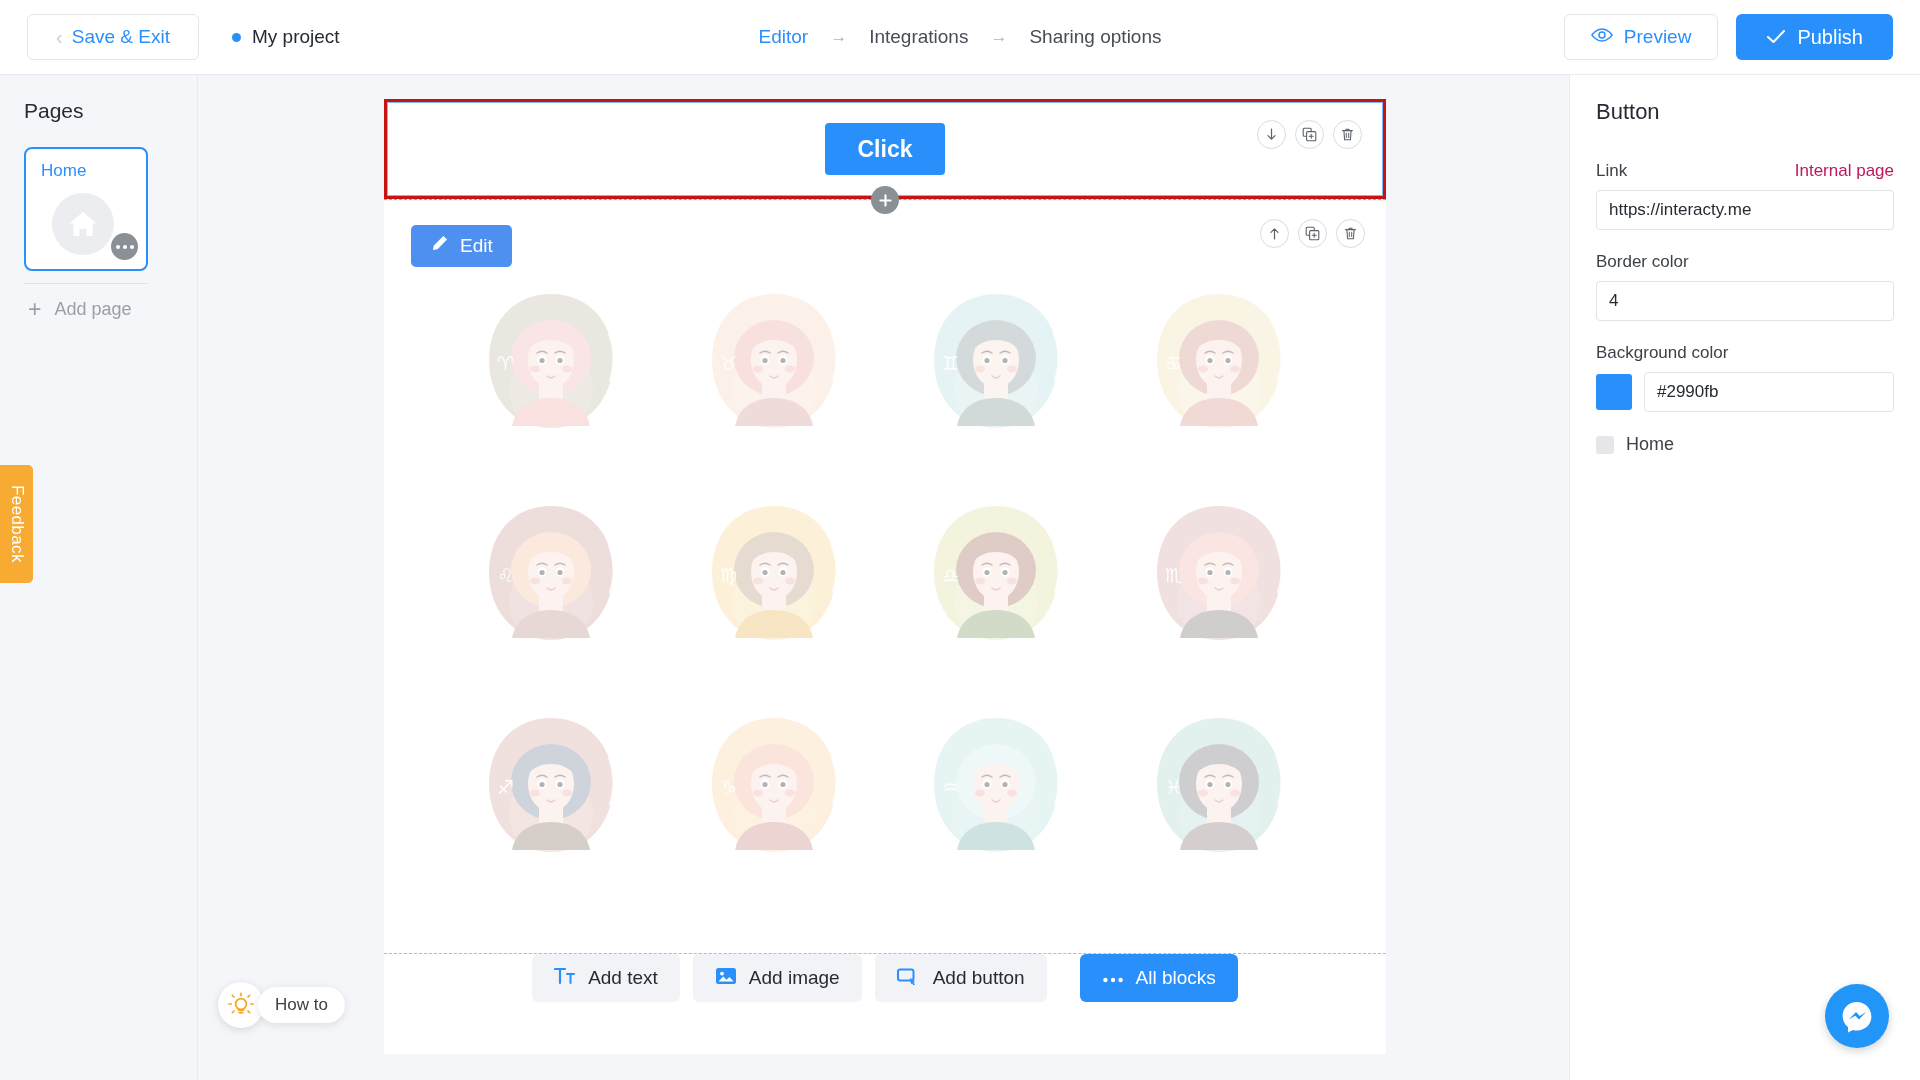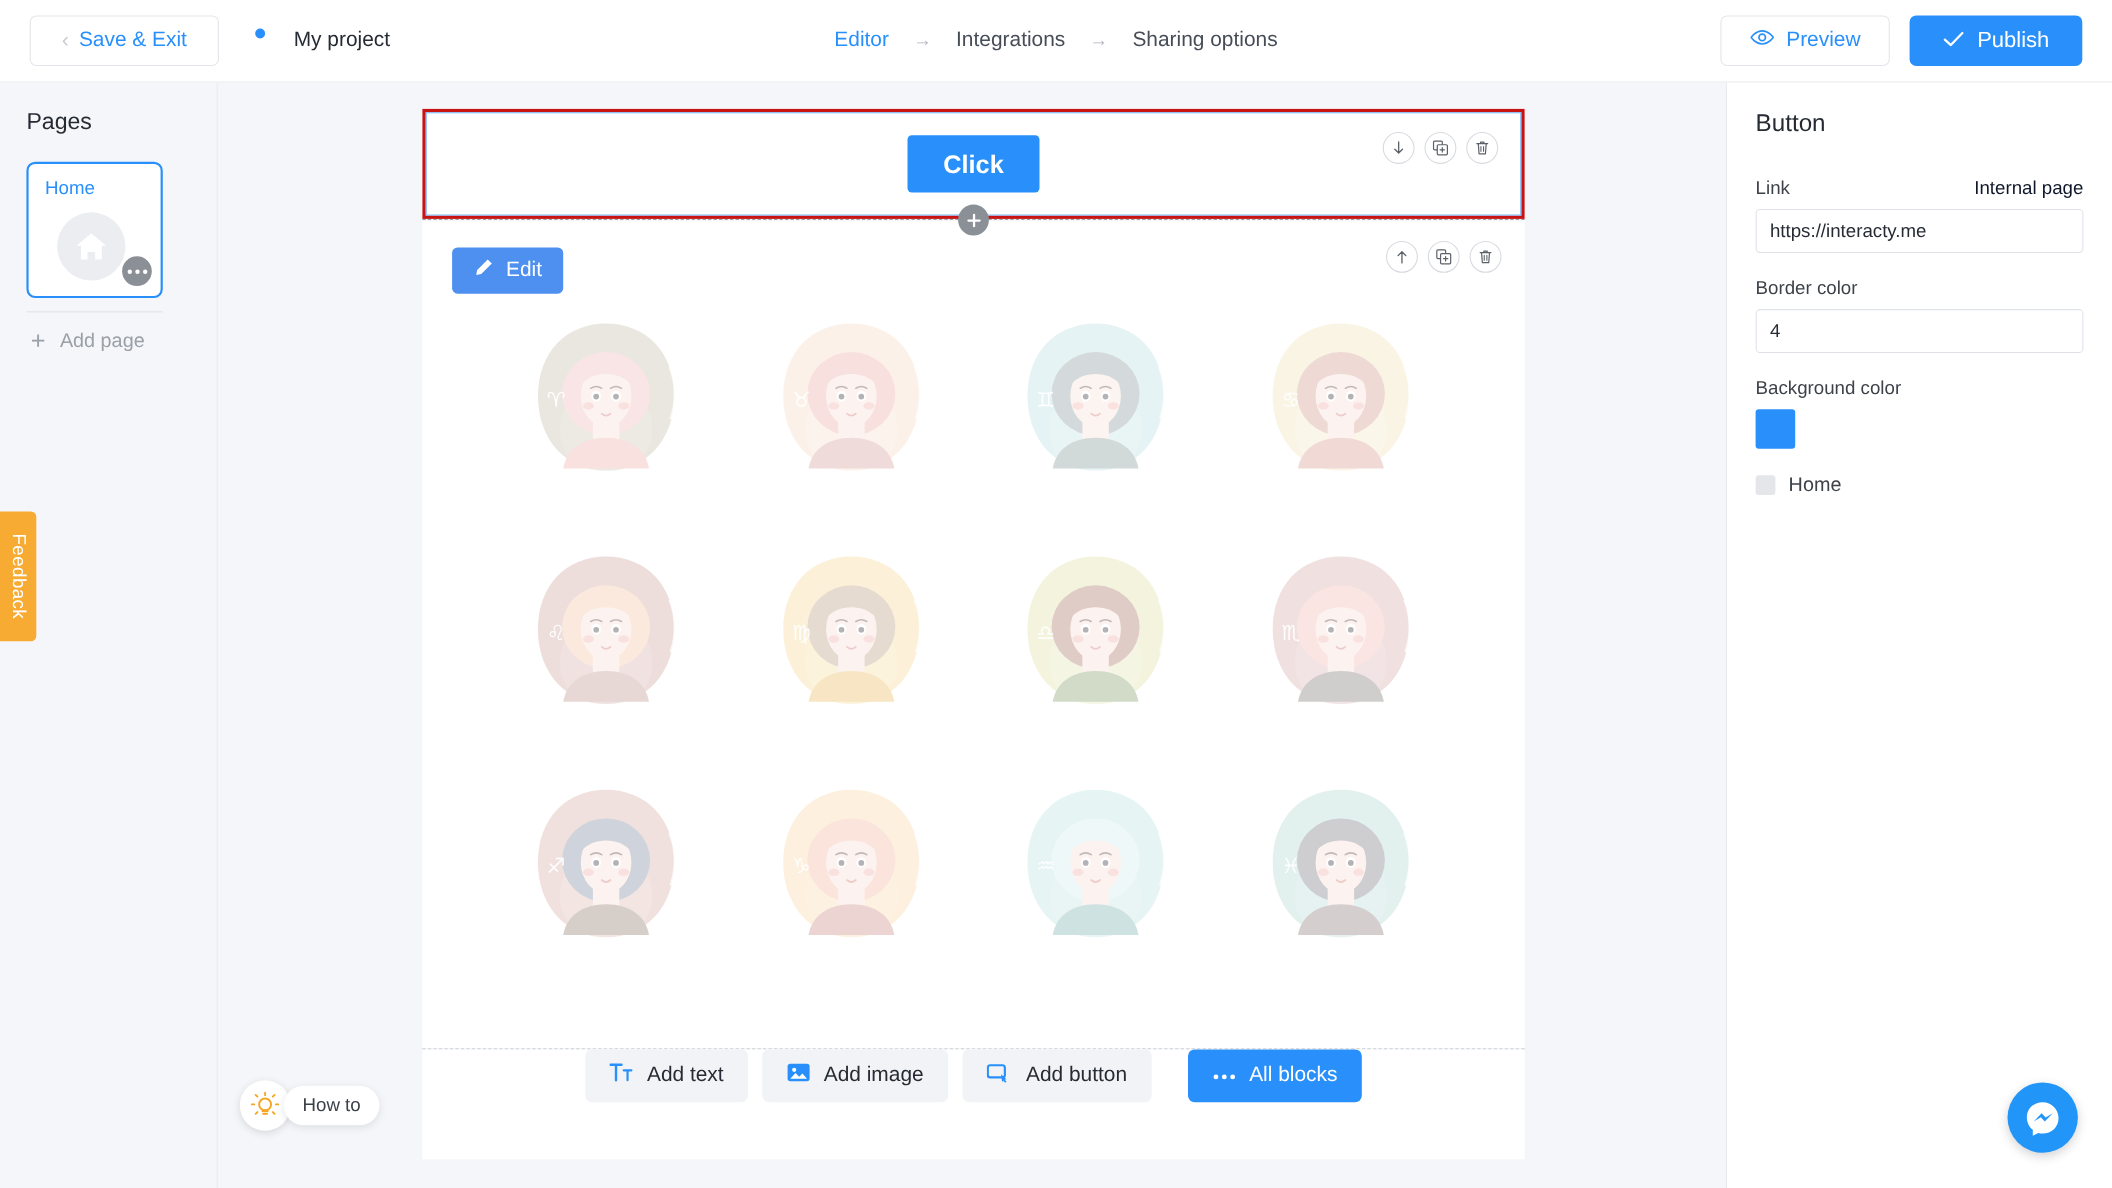--- a/index.html
+++ b/index.html
@@ -19,21 +19,21 @@
   }
   .save-exit {
     margin-left: 27px; height: 46px; min-width: 172px;
     border: 1px solid #e2e6ea; border-radius: 6px; background: #fff;
     display: flex; align-items: center; justify-content: center; gap: 9px;
     cursor: pointer;
   }
   .save-exit .chev { color: #c9cdd2; font-size: 20px; line-height: 1; }
   .save-exit .lbl { color: #2990fb; font-size: 19px; }
 
-  .proj { margin-left: 33px; display: flex; align-items: flex-start; gap: 26px; }
+  .proj { margin-left: 33px; display: flex; align-items: center; gap: 11px; }
   .proj .dot { width: 9px; height: 9px; border-radius: 50%; background: #2990fb; }
   .proj .name { color: #262b33; font-size: 19px; }
 
   .breadcrumb {
     position: absolute; left: 50%; transform: translateX(-50%);
     display: flex; align-items: center; gap: 22px;
   }
   .breadcrumb .crumb { font-size: 19px; color: #474d57; }
   .breadcrumb .crumb.active { color: #2990fb; }
   .breadcrumb .arrow { color: #aeb4bb; font-size: 17px; }
@@ -197,21 +197,21 @@
   .add-chip.primary { background: #2990fb; color: #fff; margin-left: 20px; }
 
   
   .rightpanel {
     position: absolute; top: 75px; right: 0; width: 351px; height: 1005px;
     background: #fff; border-left: 1px solid #e7eaee; padding: 24px 26px;
   }
   .rp-title { font-size: 22px; color: #262b33; margin-bottom: 36px; }
   .rp-row { display: flex; align-items: center; justify-content: space-between; margin-bottom: 9px; }
   .rp-label { font-size: 17px; color: #3d4249; }
-  .rp-link { font-size: 17px; color: #0f172a; cursor: pointer; }
+  .rp-link { font-size: 17px; color: #be185d; cursor: pointer; }
   .rp-input {
     width: 100%; height: 40px; border: 1px solid #dfe3e8; border-radius: 4px;
     padding: 0 12px; font-size: 17px; color: #262b33; background: #fff;
     font-family: "Liberation Sans", sans-serif;
   }
   .rp-group { margin-bottom: 22px; }
   .color-row { display: flex; align-items: center; gap: 12px; }
   .swatch { width: 36px; height: 36px; border-radius: 3px; cursor: pointer; }
   .rp-input.color { flex: 1; height: 40px; }
   .pulse-row { display: flex; align-items: center; gap: 12px; margin-top: 20px; }
@@ -798,20 +798,21 @@
       </div>
       <input class="rp-input" type="text" value="4" style="">
     </div>
 
     <div class="rp-group">
       <div class="rp-row">
         <span class="rp-label">Background color</span>
       </div>
       <div class="color-row">
         <div class="swatch" id="swatch" style="background: rgb(41, 144, 251);"></div>
+        <input class="rp-input color" type="text" value="#2990fb" style="">
       </div>
     </div>
 
     <div class="pulse-row">
       <span class="checkbox"></span>
       <span class="pulse-lbl">Home</span>
     </div>
   </div>
 
   <div class="messenger">

